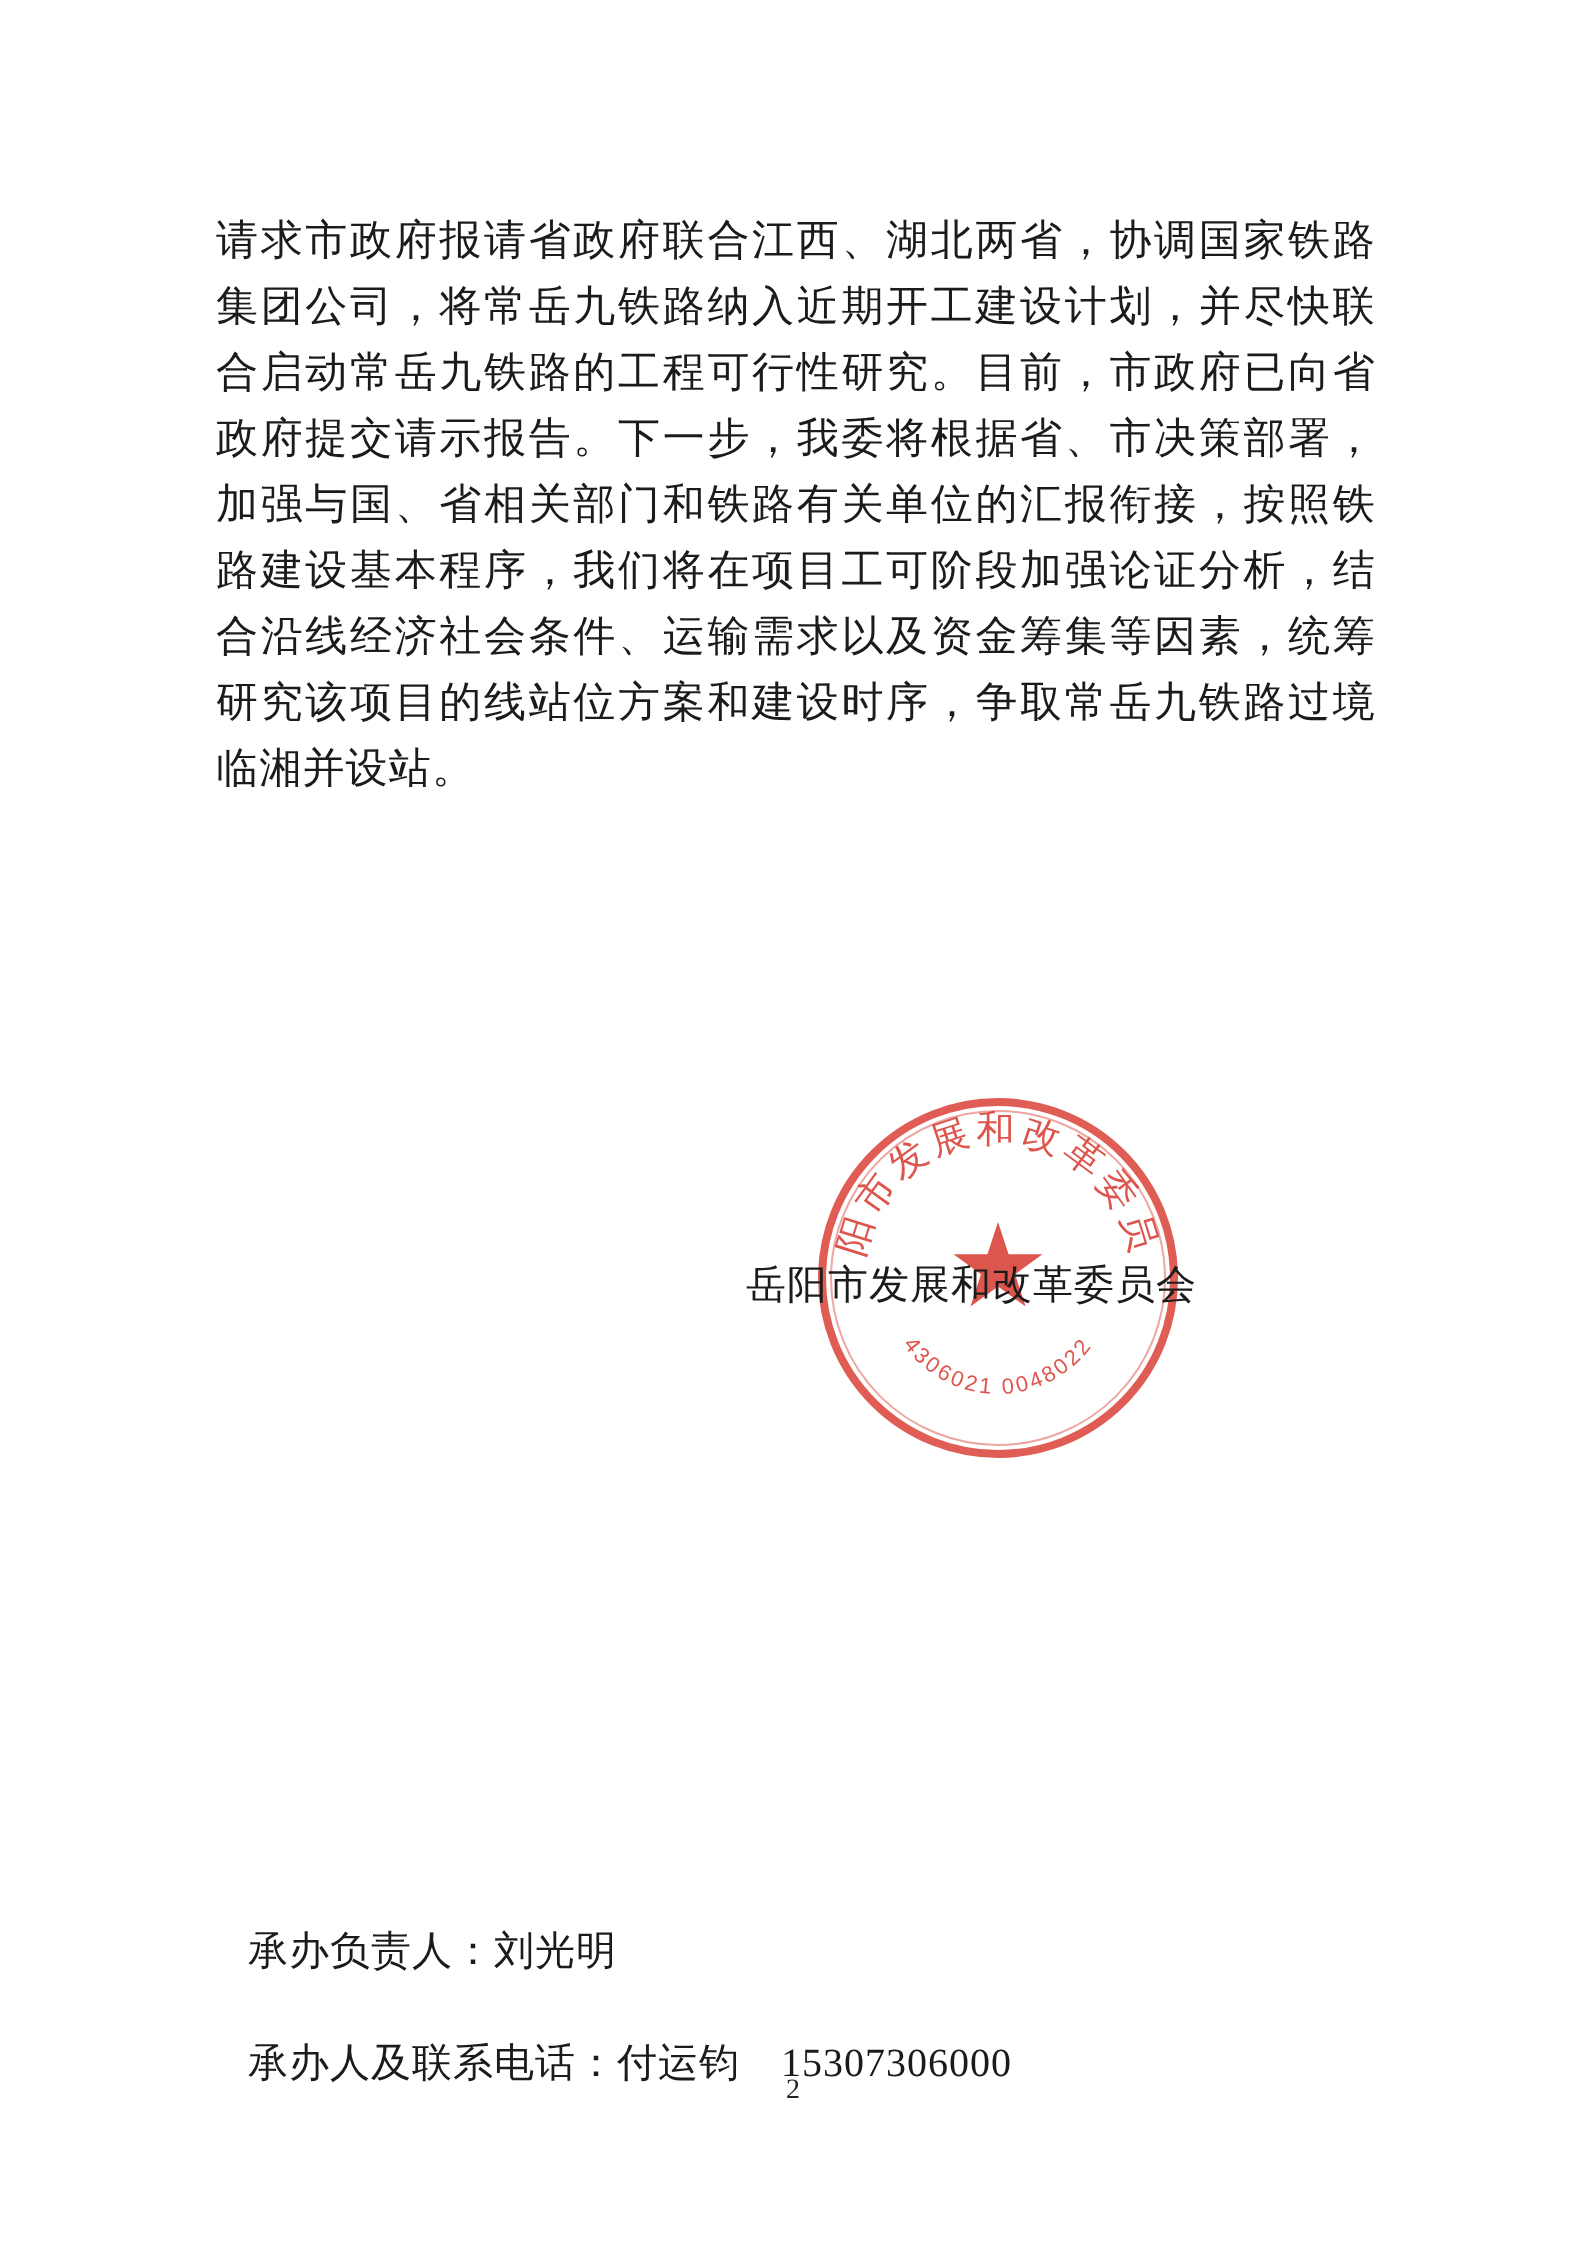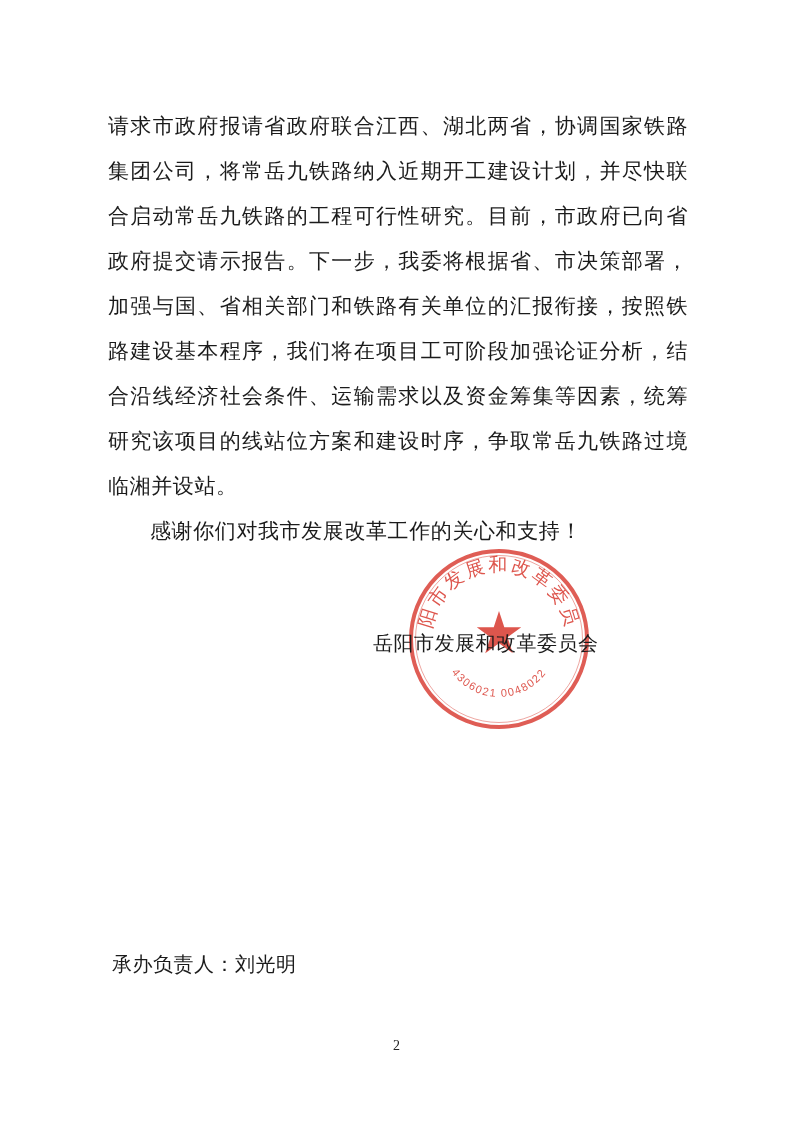--- a/index.html
+++ b/index.html
@@ -20,21 +20,21 @@
     width: 793px;
     height: 1121px;
     box-sizing: border-box;
   }
   .body-text {
     position: absolute;
     left: 108px;
     top: 104px;
     width: 580px;
     font-size: 21px;
-    line-height: 45px;
+    line-height: 33px;
     letter-spacing: 0.6px;
     text-align: justify;
     text-justify: inter-ideograph;
     color: #1b1b1b;
   }
   .para {
     margin: 0;
     text-indent: 0;
   }
   .para.indented {
@@ -113,41 +113,40 @@
     position: absolute;
     left: 108px;
     top: 940px;
     width: 600px;
     font-size: 20px;
     line-height: 40px;
     color: #1b1b1b;
     letter-spacing: 0.5px;
   }
   .footer-line {
-    margin: 4px;
+    margin: 16px;
     white-space: nowrap;
   }
   .page-number {
     position: absolute;
     left: 0;
     top: 1038px;
     width: 793px;
     text-align: center;
     font-size: 14px;
     color: #222;
   }
 </style>
 </head>
 <body>
 
 <div class="page">
 
   <div class="body-text">
     <p class="para">请求市政府报请省政府联合江西、湖北两省，协调国家铁路集团公司，将常岳九铁路纳入近期开工建设计划，并尽快联合启动常岳九铁路的工程可行性研究。目前，市政府已向省政府提交请示报告。下一步，我委将根据省、市决策部署，加强与国、省相关部门和铁路有关单位的汇报衔接，按照铁路建设基本程序，我们将在项目工可阶段加强论证分析，结合沿线经济社会条件、运输需求以及资金筹集等因素，统筹研究该项目的线站位方案和建设时序，争取常岳九铁路过境临湘并设站。</p>
-    <p class="para indented">感谢你们对我市发展改革工作的关心和支持！</p>
   </div>
 
   <div class="seal">
     <div class="seal-ring"></div>
     <div class="seal-ring inner"></div>
     <svg class="seal-svg" viewBox="0 0 180 180">
       <defs>
         <path id="arcTop" d="M 22,90 A 68,68 0 0 1 158,90"></path>
         <path id="arcBottom" d="M 32,90 A 58,58 0 0 0 148,90"></path>
       </defs>
@@ -160,17 +159,18 @@
     </svg>
     <div class="seal-star">★</div>
   </div>
 
   <div class="signature-block">
     <p class="sig-line">岳阳市发展和改革委员会</p>
   </div>
 
   <div class="footer-block">
     <p class="footer-line">承办负责人：刘光明</p>
+    <p class="footer-line">承办人及联系电话：付运钧　15307306000</p>
   </div>
 
   <div class="page-number">2</div>
 
 </div>
 
 </body></html>

